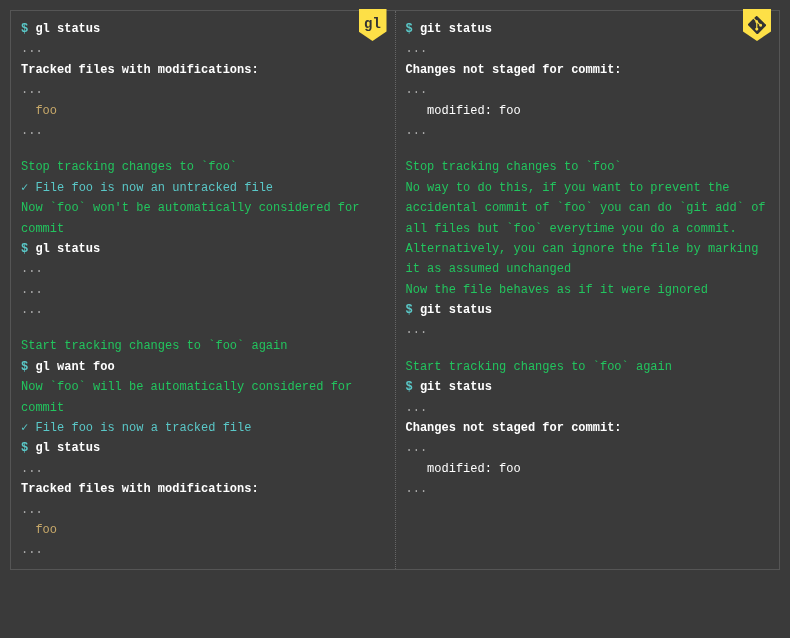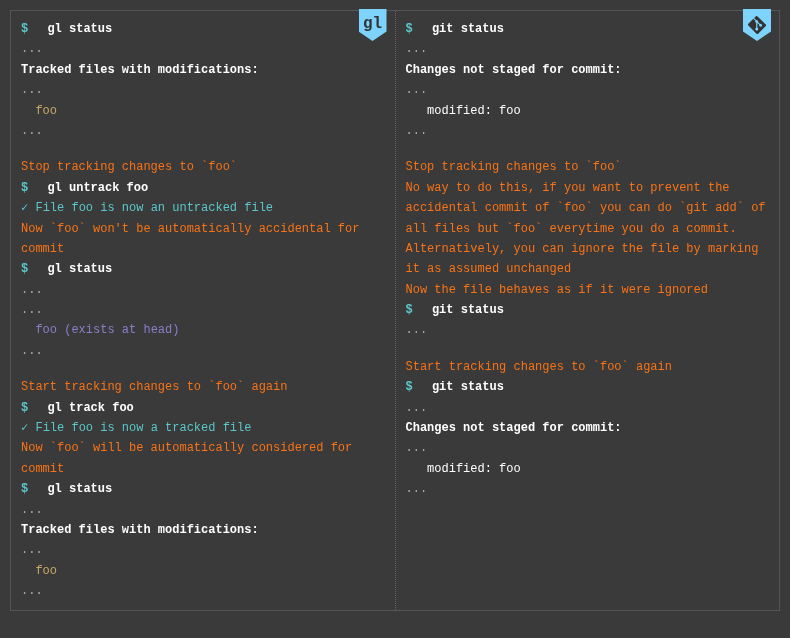--- a/index.html
+++ b/index.html
@@ -23,40 +23,40 @@
   }
   .col-left {
     border-right: 1px dotted #666;
   }
   .badge {
     position: absolute;
     top: -2px;
     right: 8px;
     width: 28px;
     height: 32px;
-    background: #7dd3fc;
+    background: #fde047;
     display: flex;
     align-items: center;
     justify-content: center;
     font-family: "Courier New", monospace;
     color: #333;
     font-weight: bold;
-    font-size: 16px;
+    font-size: 14px;
     clip-path: polygon(0 0, 100% 0, 100% 70%, 50% 100%, 0 70%);
   }
   .badge svg { width: 18px; height: 18px; }
   .line {
     white-space: pre-wrap;
   }
   .prompt { color: #5ac8c8; font-weight: bold; }
-  .cmd { color: #fff; font-weight: bold; margin-left: 12px; }
+  .cmd { color: #fff; font-weight: bold; }
   .heading { color: #fff; font-weight: bold; }
   .check { color: #5ac8c8; }
   .success { color: #5ac8c8; }
-  .muted { color: #f97316; }
+  .muted { color: #22c55e; }
   .yellow { color: #c8a96a; }
   .purple { color: #8a7fc8; }
   .red { color: #ffffff; }
   .spacer { height: 16px; }
 </style>
 </head>
 <body>
 
 <div class="container">
 
@@ -68,35 +68,33 @@
     <div class="line"><span class="prompt">$ </span><span class="cmd">gl status</span></div>
     <div class="line">...</div>
     <div class="line heading">Tracked files with modifications:</div>
     <div class="line">...</div>
     <div class="line yellow">  foo</div>
     <div class="line">...</div>
 
     <div class="spacer"></div>
 
     <div class="line muted">Stop tracking changes to `foo`</div>
-    <div class="line"><span class="prompt">$ </span><span class="cmd">gl untrack foo</span></div>
     <div class="line"><span class="check">✓</span><span class="success"> File foo is now an untracked file</span></div>
-    <div class="line muted">Now `foo` won't be automatically accidental for commit</div>
+    <div class="line muted">Now `foo` won't be automatically considered for commit</div>
     <div class="line"><span class="prompt">$ </span><span class="cmd">gl status</span></div>
     <div class="line">...</div>
     <div class="line">...</div>
-    <div class="line purple">  foo (exists at head)</div>
     <div class="line">...</div>
 
     <div class="spacer"></div>
 
     <div class="line muted">Start tracking changes to `foo` again</div>
-    <div class="line"><span class="prompt">$ </span><span class="cmd">gl track foo</span></div>
+    <div class="line"><span class="prompt">$ </span><span class="cmd">gl want foo</span></div>
+    <div class="line muted">Now `foo` will be automatically considered for commit</div>
     <div class="line"><span class="check">✓</span><span class="success"> File foo is now a tracked file</span></div>
-    <div class="line muted">Now `foo` will be automatically considered for commit</div>
     <div class="line"><span class="prompt">$ </span><span class="cmd">gl status</span></div>
     <div class="line">...</div>
     <div class="line heading">Tracked files with modifications:</div>
     <div class="line">...</div>
     <div class="line yellow">  foo</div>
     <div class="line">...</div>
   </div>
 
   <div class="col">
     <div class="badge">

